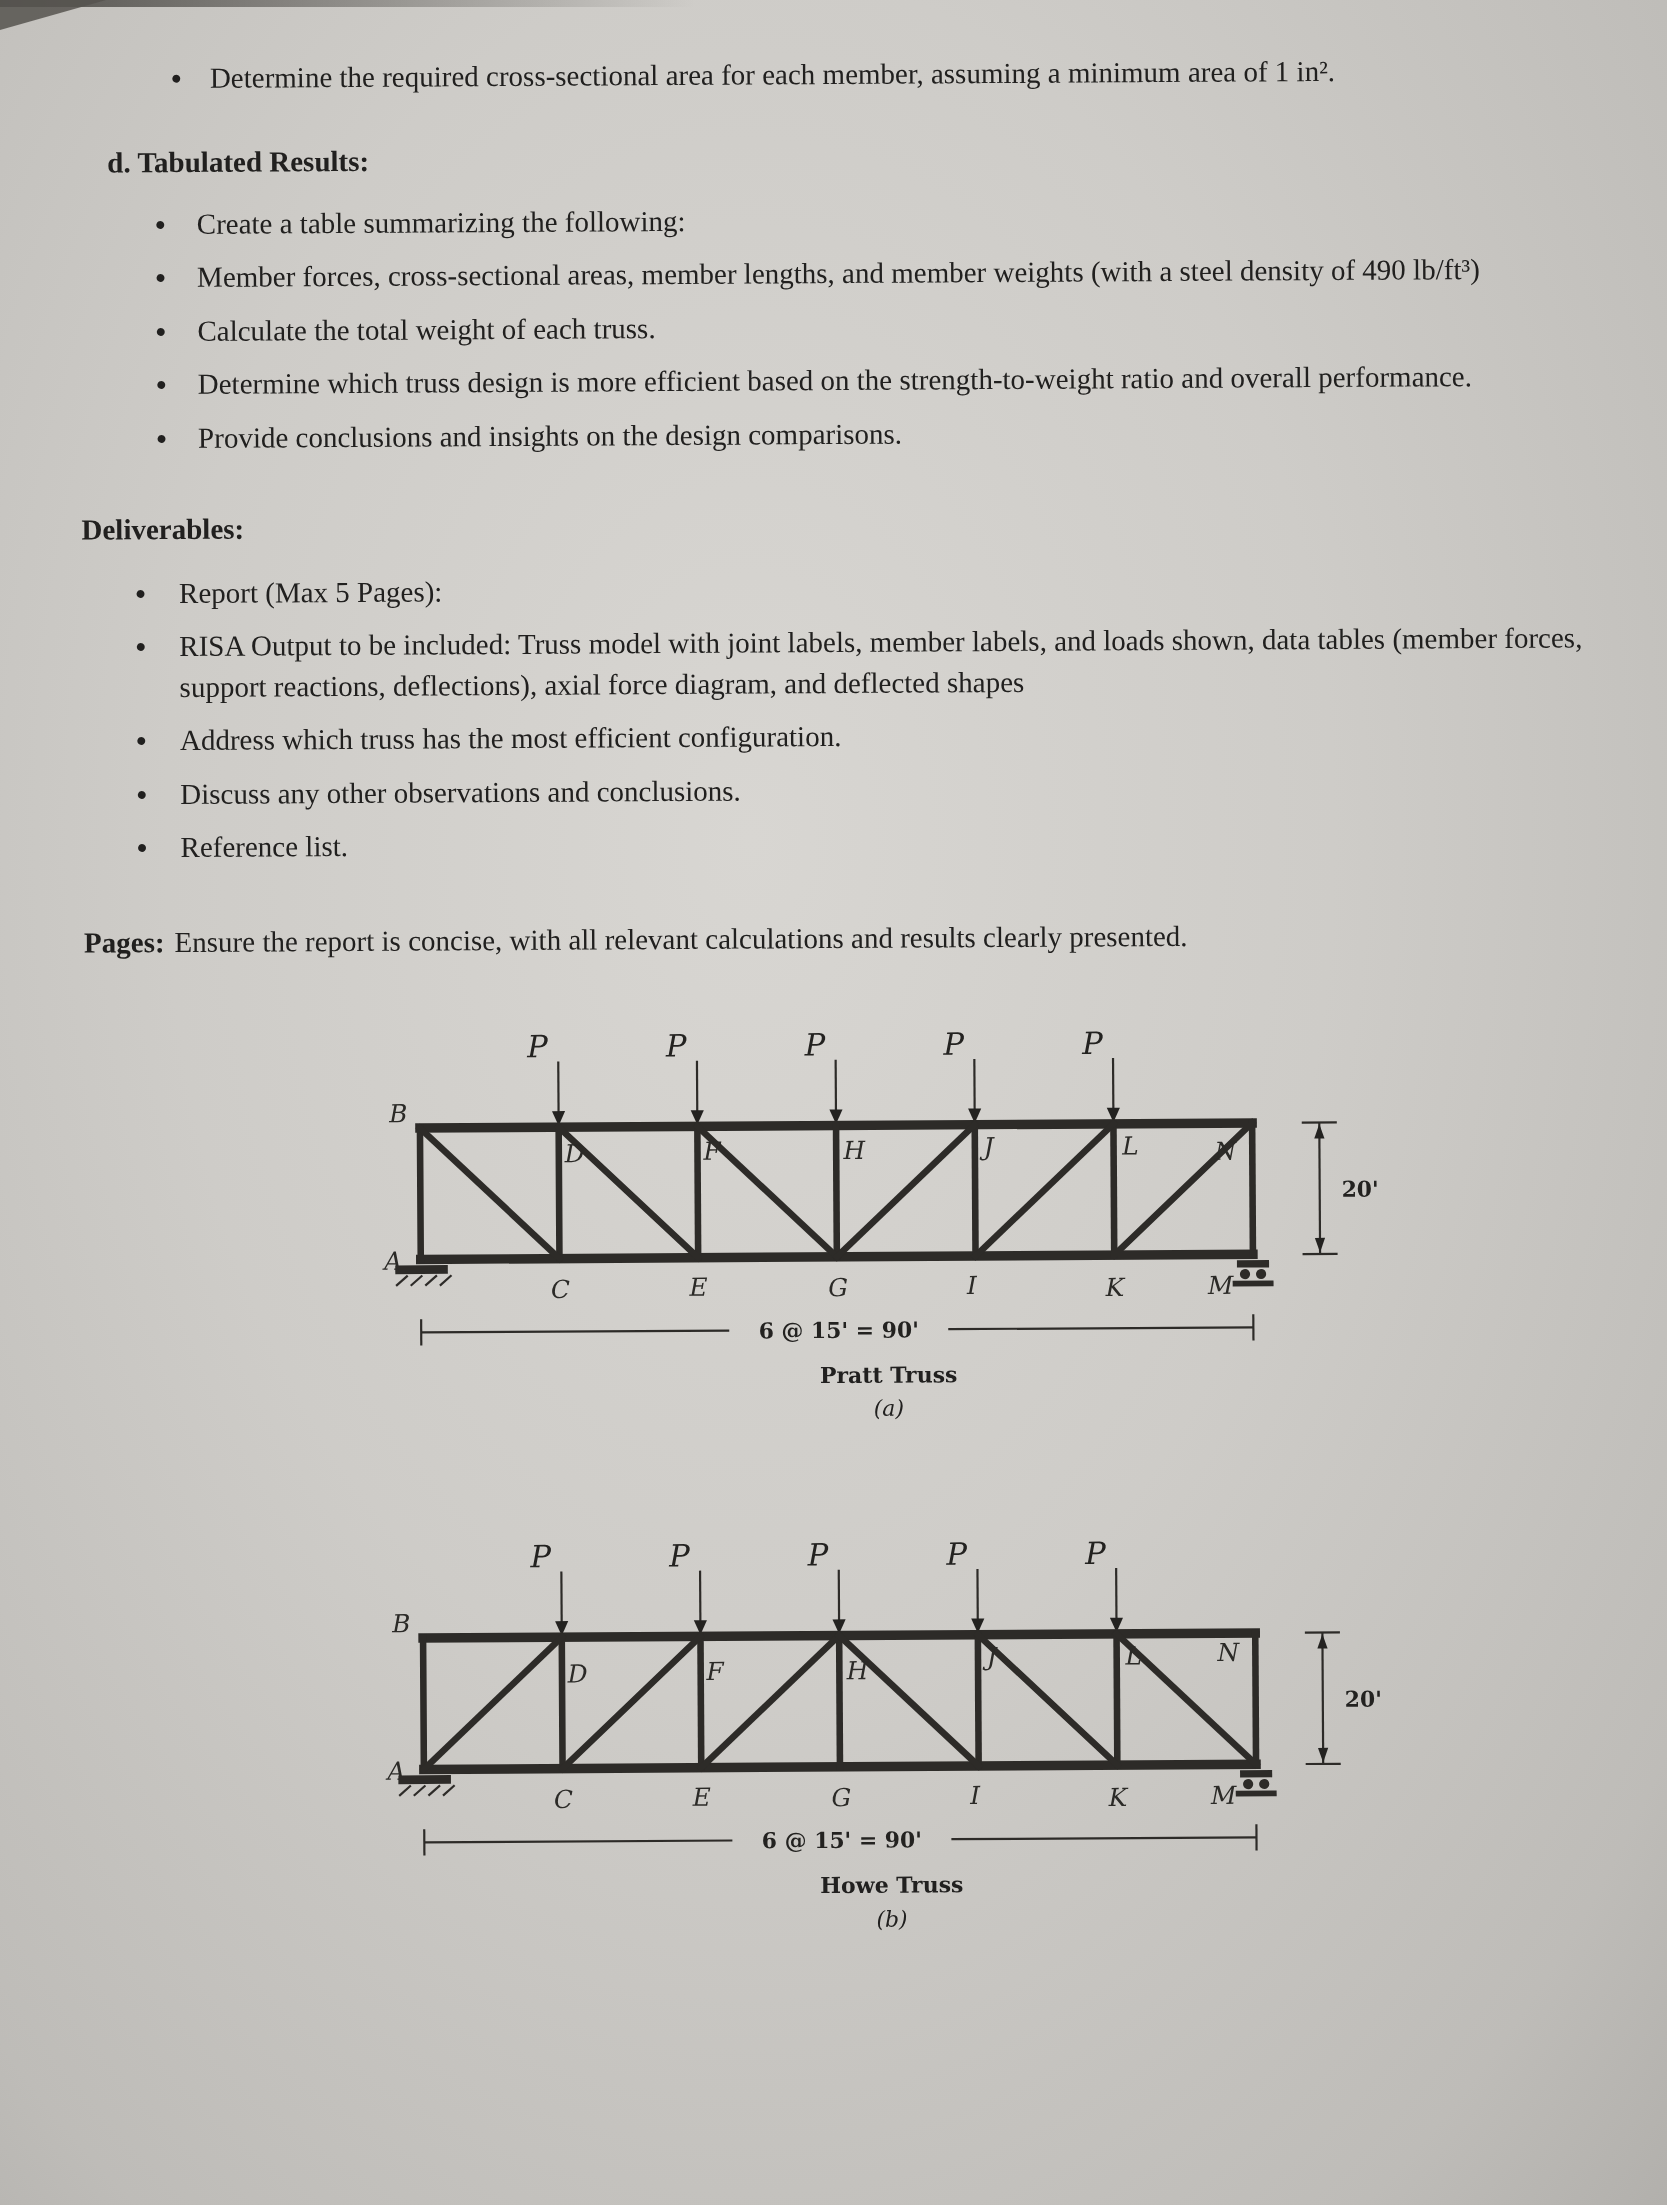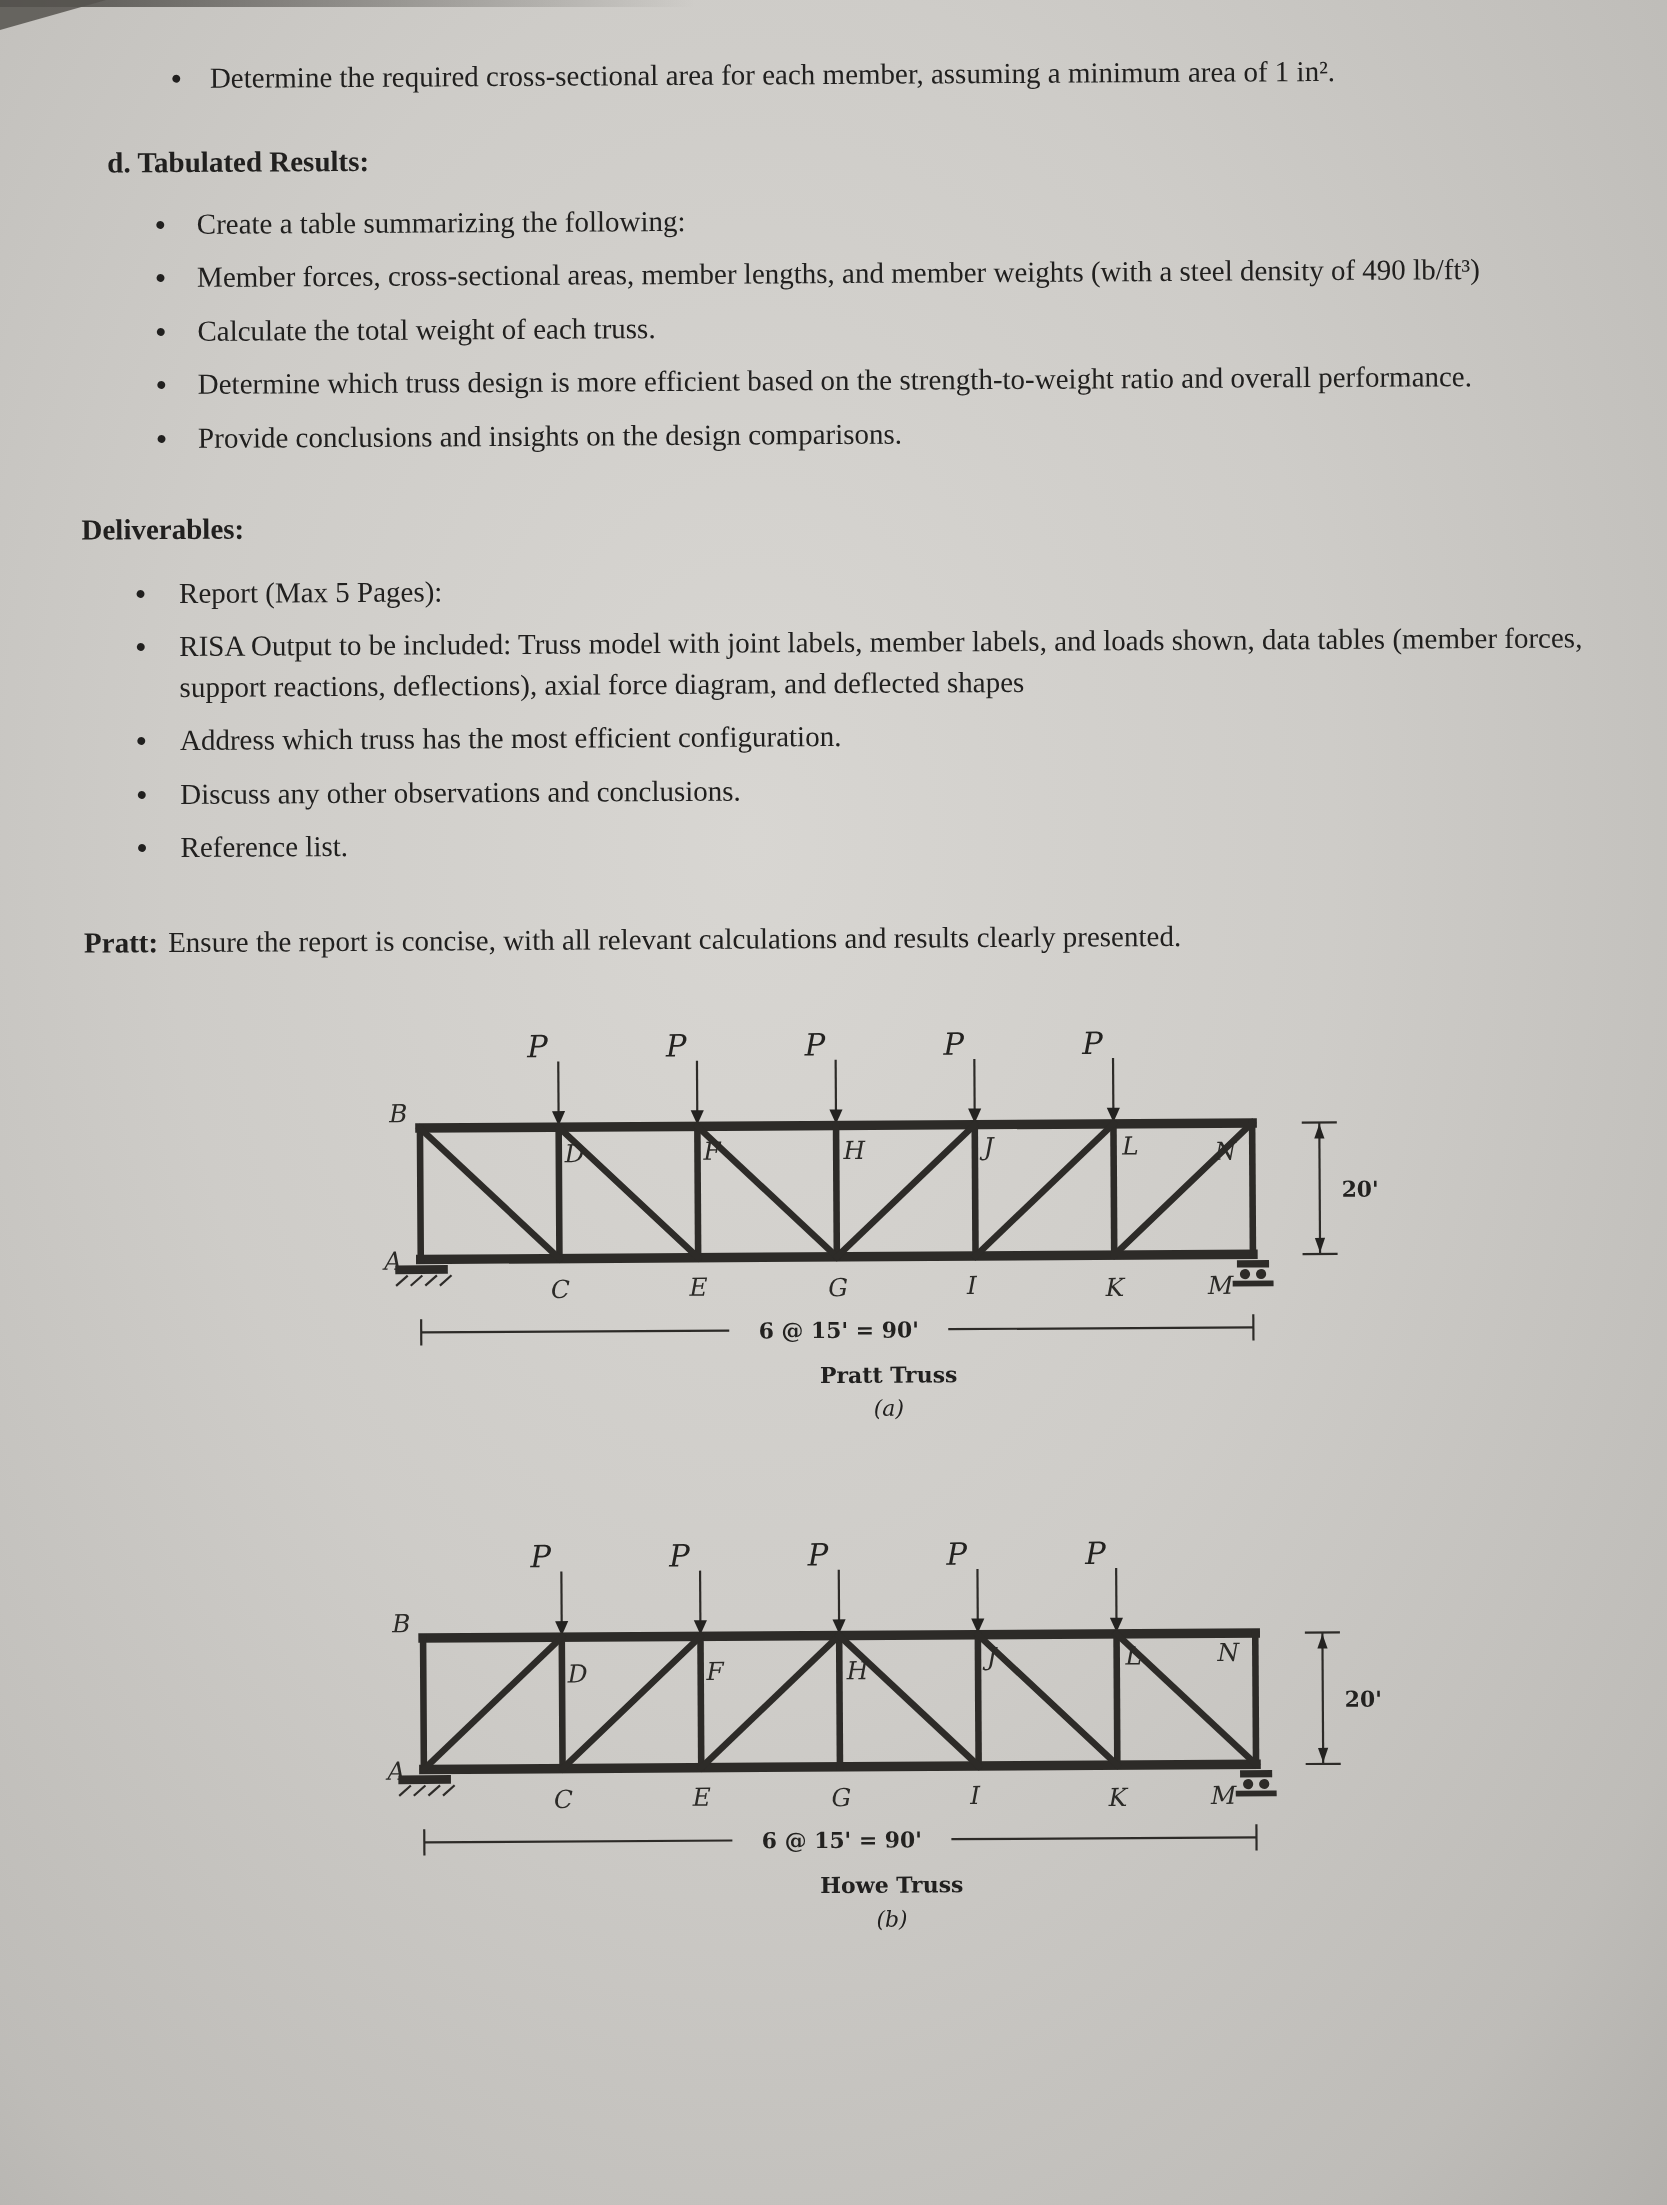--- a/index.html
+++ b/index.html
@@ -104,21 +104,21 @@
       <span class="bullet-glyph">●</span>
       <span class="bullet-text">Discuss any other observations and conclusions.</span>
     </div>
     <div class="bullet-row">
       <span class="bullet-glyph">●</span>
       <span class="bullet-text">Reference list.</span>
     </div>
   </div>
 
   <div class="note-row">
-    <span class="note-label">Pratt:</span><span>Ensure the report is concise, with all relevant calculations and results clearly presented.</span>
+    <span class="note-label">Pages:</span><span>Ensure the report is concise, with all relevant calculations and results clearly presented.</span>
   </div>
 
   <div class="figure fig-a">
     <svg viewBox="0 0 1400 470">
 
       <g>
         <text class="load" x="236" y="54" text-anchor="end">P</text>
         <line class="thin" x1="250" y1="60" x2="250" y2="130"></line>
         <polygon class="arrowhead" points="241,128 259,128 250,148"></polygon>
         <text class="load" x="426" y="54" text-anchor="end">P</text>

